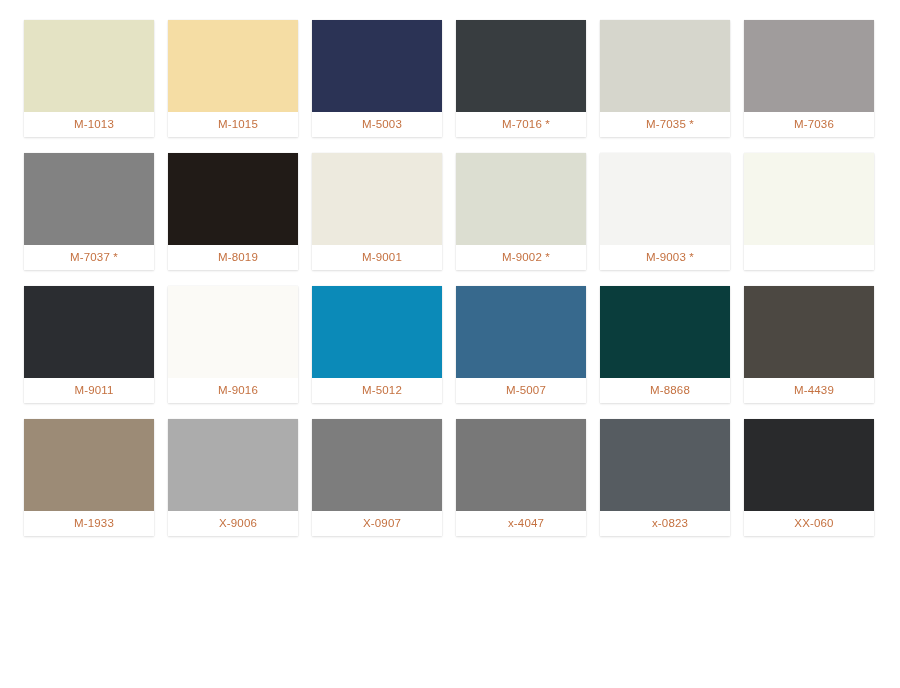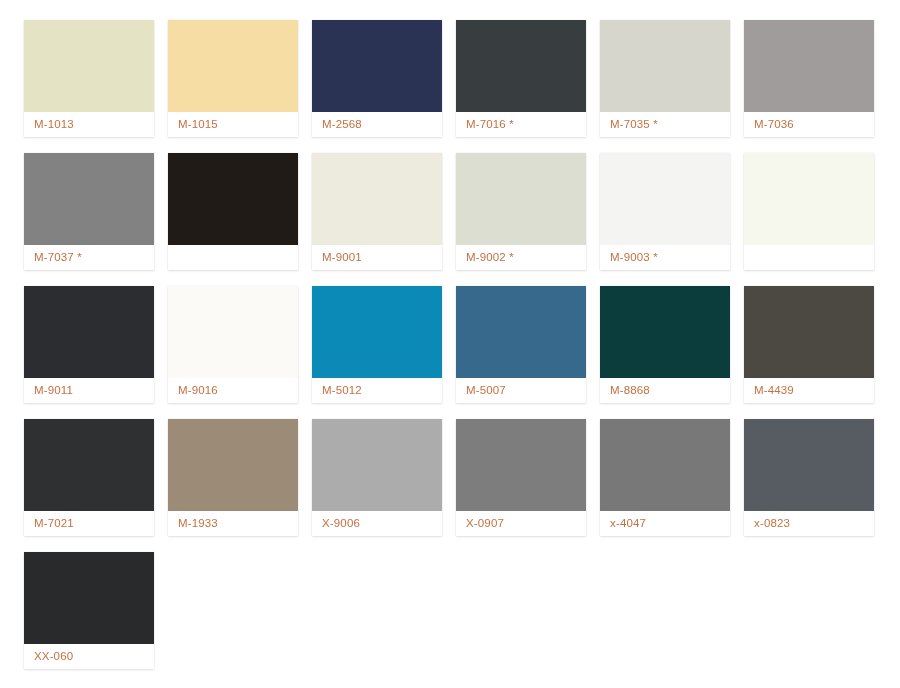--- a/index.html
+++ b/index.html
@@ -28,20 +28,21 @@
   }
 
   .swatch-card {
     width: 130px;
     background: #ffffff;
     box-shadow: 0 1px 2px rgba(0, 0, 0, 0.11),
                 0 0 1px rgba(0, 0, 0, 0.12);
     display: flex;
     flex-direction: column;
     overflow: hidden;
+    text-align: center;
   }
 
   .swatch-color {
     width: 130px;
     height: 92px;
     display: block;
   }
 
   .swatch-label {
     height: 25px;
@@ -62,40 +63,41 @@
     <div class="swatch-card">
       <div class="swatch-color" style="background-color: rgb(228, 227, 196);"></div>
       <div class="swatch-label">M-1013</div>
     </div>
     <div class="swatch-card">
       <div class="swatch-color" style="background-color: rgb(245, 221, 164);"></div>
       <div class="swatch-label">M-1015</div>
     </div>
     <div class="swatch-card">
       <div class="swatch-color" style="background-color: rgb(43, 51, 85);"></div>
-      <div class="swatch-label">M-2568</div>
+      <div class="swatch-label">M-5003</div>
     </div>
     <div class="swatch-card">
       <div class="swatch-color" style="background-color: rgb(56, 61, 64);"></div>
       <div class="swatch-label">M-7016 *</div>
     </div>
     <div class="swatch-card">
       <div class="swatch-color" style="background-color: rgb(214, 214, 204);"></div>
       <div class="swatch-label">M-7035 *</div>
     </div>
     <div class="swatch-card">
       <div class="swatch-color" style="background-color: rgb(160, 156, 156);"></div>
       <div class="swatch-label">M-7036</div>
     </div>
     <div class="swatch-card">
       <div class="swatch-color" style="background-color: rgb(130, 130, 130);"></div>
       <div class="swatch-label">M-7037 *</div>
     </div>
     <div class="swatch-card">
       <div class="swatch-color" style="background-color: rgb(33, 27, 23);"></div>
+      <div class="swatch-label">M-8019</div>
     </div>
     <div class="swatch-card">
       <div class="swatch-color" style="background-color: rgb(237, 234, 222);"></div>
       <div class="swatch-label">M-9001</div>
     </div>
     <div class="swatch-card">
       <div class="swatch-color" style="background-color: rgb(220, 222, 209);"></div>
       <div class="swatch-label">M-9002 *</div>
     </div>
     <div class="swatch-card">
@@ -123,24 +125,20 @@
     </div>
     <div class="swatch-card">
       <div class="swatch-color" style="background-color: rgb(10, 61, 60);"></div>
       <div class="swatch-label">M-8868</div>
     </div>
     <div class="swatch-card">
       <div class="swatch-color" style="background-color: rgb(76, 72, 66);"></div>
       <div class="swatch-label">M-4439</div>
     </div>
     <div class="swatch-card">
-      <div class="swatch-color" style="background-color: rgb(47, 48, 50);"></div>
-      <div class="swatch-label">M-7021</div>
-    </div>
-    <div class="swatch-card">
       <div class="swatch-color" style="background-color: rgb(156, 139, 118);"></div>
       <div class="swatch-label">M-1933</div>
     </div>
     <div class="swatch-card">
       <div class="swatch-color" style="background-color: rgb(172, 172, 172);"></div>
       <div class="swatch-label">X-9006</div>
     </div>
     <div class="swatch-card">
       <div class="swatch-color" style="background-color: rgb(125, 125, 125);"></div>
       <div class="swatch-label">X-0907</div>

